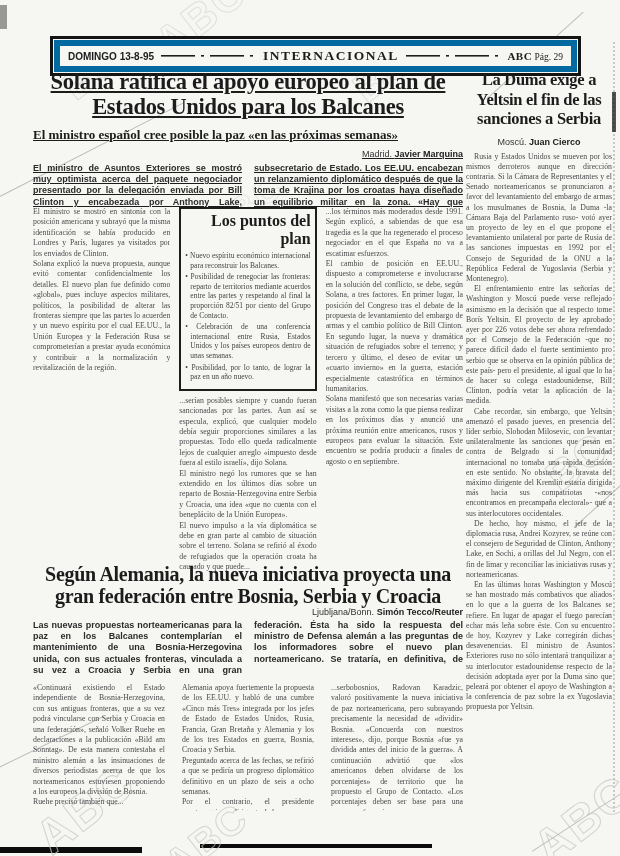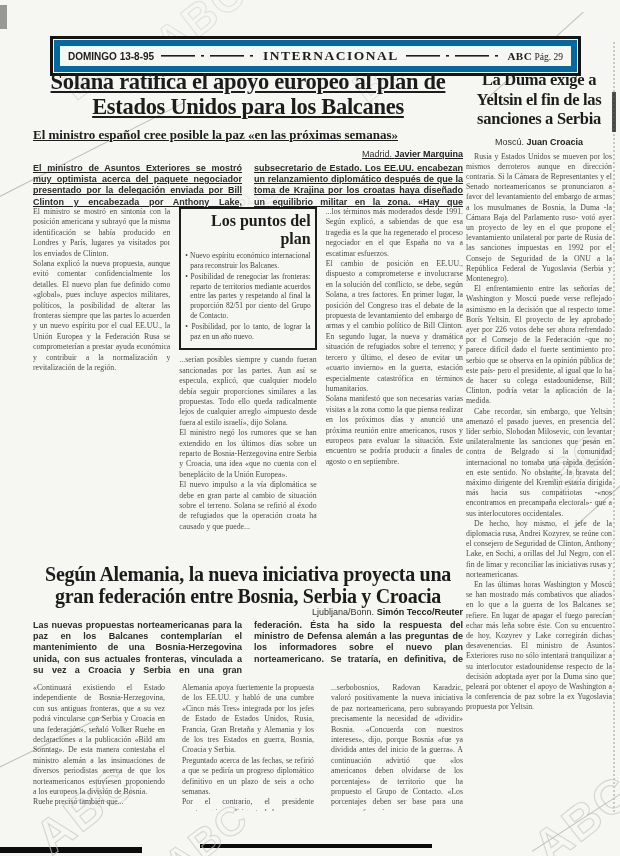--- a/index.html
+++ b/index.html
@@ -100,34 +100,35 @@
   </div>
 
   <div class="cols">
     <div class="col bodycol">El ministro se mostró en sintonía con la posición americana y subrayó que la misma identificación se había producido en Londres y París, lugares ya visitados por los enviados de Clinton.
 Solana explicó la nueva propuesta, aunque evitó comentar confidencialmente los detalles. El nuevo plan fue definido como «global», pues incluye aspectos militares, políticos, la posibilidad de alterar las fronteras siempre que las partes lo acuerden y un nuevo espíritu por el cual EE.UU., la Unión Europea y la Federación Rusa se comprometerían a prestar ayuda económica y contribuir a la normalización y revitalización de la región.</div>
     <div class="col">
       <div class="planbox">
         <div class="ptitle">Los puntos del plan</div>
         <div class="pitem">• Nuevo espíritu económico internacional para reconstruir los Balcanes.</div>
         <div class="pitem">• Posibilidad de renegociar las fronteras: reparto de territorios mediante acuerdos entre las partes y respetando al final la proporción 82/51 por ciento del Grupo de Contacto.</div>
+        <div class="pitem">• Celebración de una conferencia internacional entre Rusia, Estados Unidos y los países europeos dentro de unas semanas.</div>
         <div class="pitem">• Posibilidad, por lo tanto, de lograr la paz en un año nuevo.</div>
       </div>
       <div class="bodycol" style="height:198px;">...serían posibles siempre y cuando fueran sancionadas por las partes. Aun así se especula, explicó, que cualquier modelo debía seguir proporciones similares a las propuestas. Todo ello queda radicalmente lejos de cualquier arreglo «impuesto desde fuera al estilo israelí», dijo Solana.
 El ministro negó los rumores que se han extendido en los últimos días sobre un reparto de Bosnia-Herzegovina entre Serbia y Croacia, una idea «que no cuenta con el beneplácito de la Unión Europea».
 El nuevo impulso a la vía diplomática se debe en gran parte al cambio de situación sobre el terreno. Solana se refirió al éxodo de refugiados que la operación croata ha causado y que puede...</div>
     </div>
     <div class="col bodycol">...los términos más moderados desde 1991. Según explicó, a sabiendas de que esa tragedia es la que ha regenerado el proceso negociador en el que España no va a escatimar esfuerzos.
 El cambio de posición en EE.UU., dispuesto a comprometerse e involucrarse en la solución del conflicto, se debe, según Solana, a tres factores. En primer lugar, la posición del Congreso tras el debate de la propuesta de levantamiento del embargo de armas y el cambio político de Bill Clinton. En segundo lugar, la nueva y dramática situación de refugiados sobre el terreno; y tercero y último, el deseo de evitar un «cuarto invierno» en la guerra, estación especialmente catastrófica en términos humanitarios.
 Solana manifestó que son necesarias varias visitas a la zona como la que piensa realizar en los próximos días y anunció una próxima reunión entre americanos, rusos y europeos para evaluar la situación. Este encuentro se podría producir a finales de agosto o en septiembre.</div>
   </div>
 
   <div class="duma">
     <div class="headline">La Duma exige a Yeltsin el fin de las sanciones a Serbia</div>
-    <div class="byline"><span>Moscú.</span> <b>Juan Croacia</b></div>
+    <div class="byline"><span>Moscú.</span> <b>Juan Cierco</b></div>
     <div class="dbody">
       <p>Rusia y Estados Unidos se mueven por los mismos derroteros aunque en dirección contraria. Si la Cámara de Representantes y el Senado norteamericanos se pronunciaron a favor del levantamiento del embargo de armas a los musulmanes de Bosnia, la Duma -la Cámara Baja del Parlamento ruso- votó ayer un proyecto de ley en el que propone el levantamiento unilateral por parte de Rusia de las sanciones impuestas en 1992 por el Consejo de Seguridad de la ONU a la República Federal de Yugoslavia (Serbia y Montenegro).</p>
       <p>El enfrentamiento entre las señorías de Washington y Moscú puede verse reflejado asimismo en la decisión que al respecto tome Borís Yeltsin. El proyecto de ley aprobado ayer por 226 votos debe ser ahora refrendado por el Consejo de la Federación -que no parece difícil dado el fuerte sentimiento pro serbio que se observa en la opinión pública de este país- pero el presidente, al igual que lo ha de hacer su colega estadounidense, Bill Clinton, podría vetar la aplicación de la medida.</p>
       <p>Cabe recordar, sin embargo, que Yeltsin amenazó el pasado jueves, en presencia del líder serbio, Slobodan Milosevic, con levantar unilateralmente las sanciones que pesan en contra de Belgrado si la comunidad internacional no tomaba una rápida decisión en este sentido. No obstante, la bravata del máximo dirigente del Kremlin estaría dirigida más hacia sus compatriotas -«nos encontramos en precampaña electoral»- que a sus interlocutores occidentales.</p>
       <p>De hecho, hoy mismo, el jefe de la diplomacia rusa, Andrei Kozyrev, se reúne con el consejero de Seguridad de Clinton, Anthony Lake, en Sochi, a orillas del Jul Negro, con el fin de limar y reconciliar las iniciativas rusas y norteamericanas.</p>
       <p>En las últimas horas Washington y Moscú se han mostrado más combativos que aliados en lo que a la guerra de los Balcanes se refiere. En lugar de apagar el fuego parecían echar más leña sobre éste. Con su encuentro de hoy, Kozyrev y Lake corregirán dichas desavenencias. El ministro de Asuntos Exteriores ruso no sólo intentará tranquilizar a su interlocutor estadounidense respecto de la decisión adoptada ayer por la Duma sino que peleará por obtener el apoyo de Washington a la conferencia de paz sobre la ex Yugoslavia propuesta por Yeltsin.</p>
     </div>
   </div>
 
   <div class="germany">

